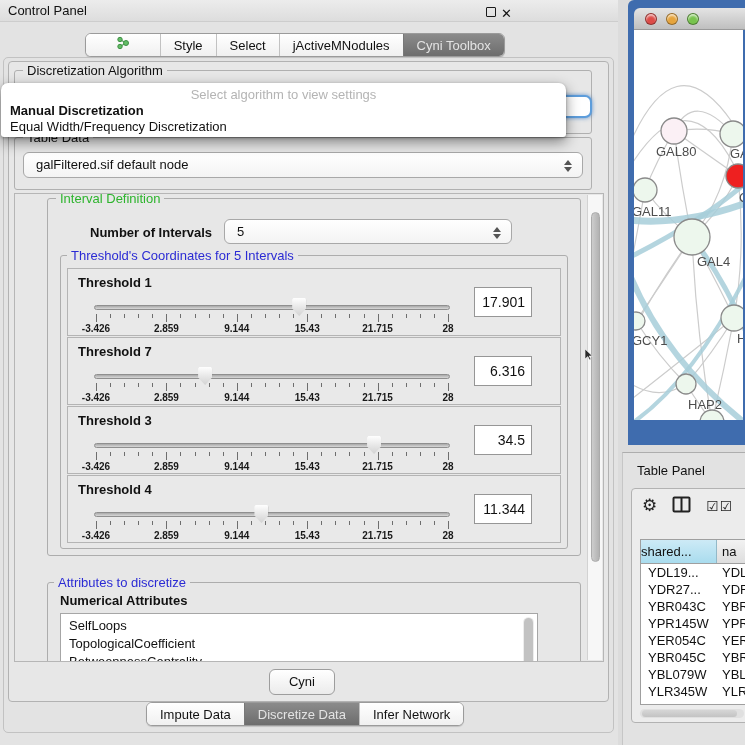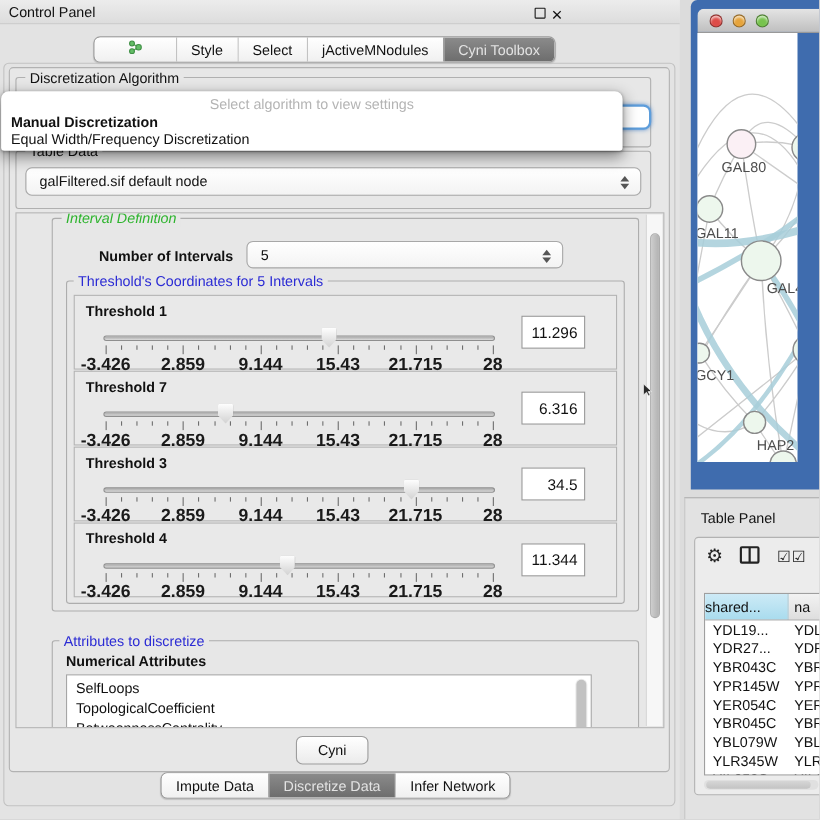--- a/index.html
+++ b/index.html
@@ -32,21 +32,21 @@
   #bottom-tabs { left:146px; top:702px; }
 
   
   #cp-frame1 { position:absolute; left:3px; top:57px; width:611px; height:676px;
     border:1px solid #c2c2c2; border-radius:5px; }
   #cp-frame2 { position:absolute; left:8px; top:61px; width:601px; height:641px;
     border:1px solid #b2b2b2; border-radius:4px; background:#e7e7e7; }
 
   .group { position:absolute; border:1px solid #b0b0b0; border-radius:3px; }
   .group-title { position:absolute; left:8px; top:-8px; background:#e7e7e7; padding:0 4px; line-height:15px; }
-  .t-green { color:#2db42d;font-style:italic; }
+  .t-green { color:#2db42d; }
   .t-blue  { color:#2b2bd4; }
 
   #disc-group { left:14px; top:70px; width:578px; height:64px; }
   #blue-combo { position:absolute; left:556px; top:95px; width:36px; height:23px;
     background:#fff; border:2px solid #5d9ddb; border-radius:0 7px 7px 0;
     box-shadow:0 0 4px rgba(70,130,200,.85); z-index:2; }
 
   #algo-popup { position:absolute; left:1px; top:83px; width:565px; height:54px;
     background:#fff; border-radius:7px 7px 3px 3px; z-index:6;
     box-shadow:0 5px 14px rgba(0,0,0,.45), 0 1px 3px rgba(0,0,0,.3); }
@@ -83,21 +83,21 @@
   .t-slider { position:absolute; left:0; top:0; width:400px; height:68px; }
   .t-track { position:absolute; left:26px; top:36px; width:356px; height:5px;
     background:linear-gradient(#a9a9a9,#d8d8d8); border:1px solid #8f8f8f; border-radius:3px; }
   .t-thumb { position:absolute; top:29px; width:14px; height:18px;
     background:linear-gradient(#fefefe,#d2d2d2);
     clip-path:polygon(8% 0,92% 0,100% 10%,100% 58%,50% 100%,0 58%,0 10%);
     filter:drop-shadow(0 0 1px #777); }
   .tick { position:absolute; width:1px; background:#6e6e6e; top:45px; }
   .tick.minor { height:4px; } .tick.major { height:8px; }
   .tick-lab { position:absolute; top:54px; transform:translateX(-50%);
-    font-size:16px; font-weight:bold; color:#1a1a1a; }
+    font-size:10px; font-weight:bold; color:#1a1a1a; }
   .t-value { position:absolute; left:406px; top:18px; width:58px; height:30px;
     background:#fff; border:1px solid #969696; text-align:right; padding-right:6px;
     line-height:28px; font-size:14px; }
 
   #ag { left:32px; top:388px; width:534px; height:120px; border-color:#adadad; }
   #ag .group-title { left:6px; }
   #na-label { position:absolute; left:12px; top:10px; font-weight:bold; }
   #num-attr-list { position:absolute; left:12px; top:30px; width:478px; height:120px;
     background:#fff; border:1px solid #a6a6a6; padding:3px 0 0 8px; line-height:18px; }
   .attr-item { height:18px; white-space:nowrap; }
@@ -112,21 +112,21 @@
 
   
   #net { position:absolute; left:628px; top:0; width:117px; height:445px;
     background:#3f6cae; border-top-left-radius:6px; }
   #net-title { position:absolute; left:6px; top:8px; width:111px; height:22px;
     background:linear-gradient(#e4e4e4,#bfbfbf); border-top-left-radius:6px;
     border-bottom:1px solid #999; display:flex; align-items:center; gap:9px; padding-left:11px; }
   .light { width:12px; height:12px; border-radius:50%; border:1px solid rgba(0,0,0,.35);
     box-shadow:inset 0 2px 2px rgba(255,255,255,.65); }
   .l-red{background:#dd4c48;} .l-yellow{background:#e6a43c;} .l-green{background:#77c34d;}
-  #net-canvas { position:absolute; left:6px; top:30px; width:91px; height:390px;
+  #net-canvas { position:absolute; left:6px; top:30px; width:109px; height:390px;
     background:#fff; overflow:hidden; }
 
   
   #tp { position:absolute; left:622px; top:452px; width:123px; height:293px;
     background:#e2e2e2; border-left:1px solid #c6c6c6; border-top:1px solid #adadad; }
   #tp-title { position:absolute; left:14px; top:10px; }
   #tp-card { position:absolute; left:8px; top:35px; width:118px; height:235px;
     background:#ececec; border:1px solid #b2b2b2; border-radius:4px; overflow:hidden; }
   #tp-toolbar { position:absolute; left:10px; top:5px; display:flex; gap:15px; align-items:center; height:24px; }
   #gear-ic { font-size:17px; color:#222; line-height:22px; }
@@ -256,21 +256,21 @@
                   <div class="tick minor" style="left: 365.92px;"></div>
                   <div class="tick major" style="left: 380px;"></div>
                   <div class="tick-lab" style="left: 28px;">-3.426</div>
                   <div class="tick-lab" style="left: 98.4px;">2.859</div>
                   <div class="tick-lab" style="left: 168.8px;">9.144</div>
                   <div class="tick-lab" style="left: 239.2px;">15.43</div>
                   <div class="tick-lab" style="left: 309.6px;">21.715</div>
                   <div class="tick-lab" style="left: 380px;">28</div>
                   <div class="t-thumb" style="left: 224.173px;"></div>
                 </div>
-                <div class="t-value">11.296</div>
+                <div class="t-value">17.901</div>
               </div>
               <div class="t-row">
                 <div class="t-label">Threshold 7</div>
                 <div class="t-slider">
                   <div class="t-track"></div>
                   <div class="tick major" style="left: 28px;"></div>
                   <div class="tick minor" style="left: 42.08px;"></div>
                   <div class="tick minor" style="left: 56.16px;"></div>
                   <div class="tick minor" style="left: 70.24px;"></div>
                   <div class="tick minor" style="left: 84.32px;"></div>

